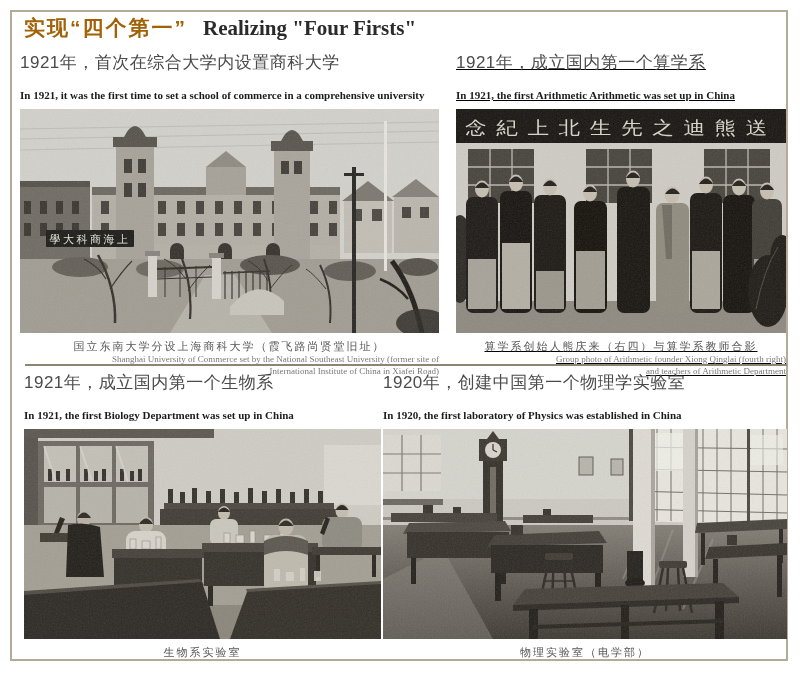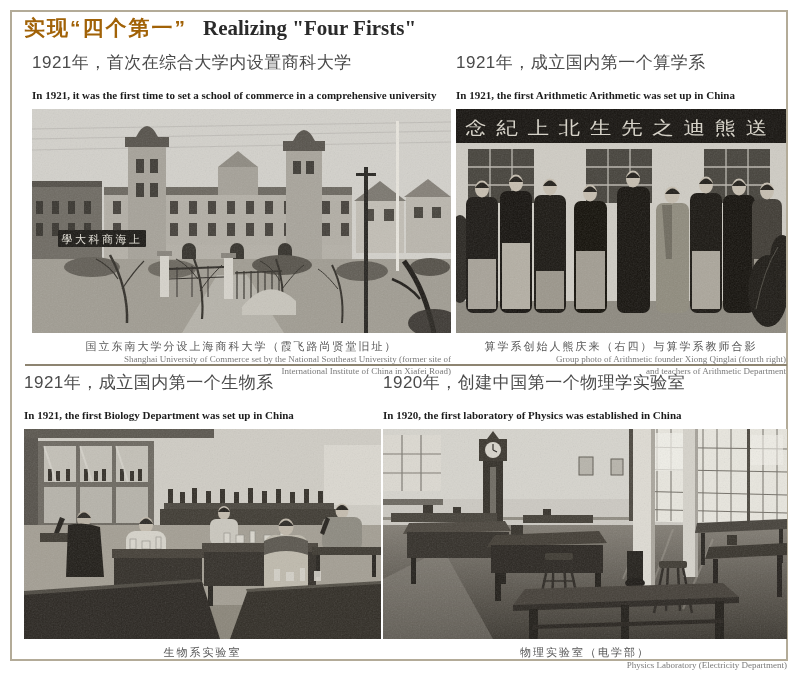--- a/index.html
+++ b/index.html
@@ -6,22 +6,22 @@
   .page{position:relative;width:800px;height:673px;background:#ffffff;overflow:hidden;
         font-family:"Liberation Sans",sans-serif;}
   .frame{position:absolute;left:10px;top:10px;width:778px;height:651px;
          border:2px solid #b3ab98;box-sizing:border-box;pointer-events:none;}
   .title{position:absolute;left:24px;top:14px;white-space:nowrap;}
   .title-zh{font-size:21px;font-weight:bold;color:#a16207;letter-spacing:2px;
             font-family:"Liberation Sans",sans-serif;}
   .title-en{font-size:21px;font-weight:bold;color:#2a2a2a;margin-left:16px;
             font-family:"Liberation Serif",serif;}
   .sec{position:absolute;}
-  .sec-1{left:32px;top:52px;width:419px;}
-  .sec-2{left:456px;top:52px;width:330px;}
+  .sec-1{left:20px;top:52px;width:419px;}
+  .sec-2{left:456px;top:52px;width:330px;text-decoration:underline;}
   .sec-3{left:24px;top:372px;width:357px;}
   .sec-4{left:383px;top:372px;width:404px;}
   .h-zh{font-size:17px;font-weight:normal;color:#4b4b4b;margin:0;line-height:21px;letter-spacing:0.5px;}
   .h-en{font-size:11px;font-weight:bold;color:#1c1c1c;font-family:"Liberation Serif",serif;
         margin:16px 0 7px 0;line-height:13px;}
   .photo{display:block;width:100%;background:#c9c6bf;}
   .ph-tall{height:224px;} .ph-short{height:210px;}
   .cap-zh{text-align:center;font-size:11px;color:#575757;font-family:"Liberation Serif",serif;
           letter-spacing:2px;margin-top:6px;line-height:14px;}
   .cap-en{text-align:right;font-size:9px;color:#7a7a7a;font-family:"Liberation Serif",serif;line-height:12px;}
@@ -473,15 +473,14 @@
         <polygon points="142,160 340,154 356,168 130,176" fill="#443f38"></polygon>
         <polygon points="130,176 356,168 356,174 130,182" fill="#2b2722"></polygon>
         <rect x="146" y="180" width="9" height="30" fill="#201d18"></rect>
         <rect x="238" y="176" width="8" height="34" fill="#201d18"></rect>
         <rect x="332" y="172" width="9" height="38" fill="#201d18"></rect>
         <polygon points="150,196 340,190 340,194 150,200" fill="#27231e"></polygon>
       </g>
       <rect width="404" height="210" filter="url(#g4)" opacity="0.16"></rect>
     </svg>
     <div class="cap-zh">物理实验室（电学部）</div>
-    <div class="cap-en">Physics Laboratory (Electricity Department)</div>
   </section>
 </div>
 
 </body></html>

